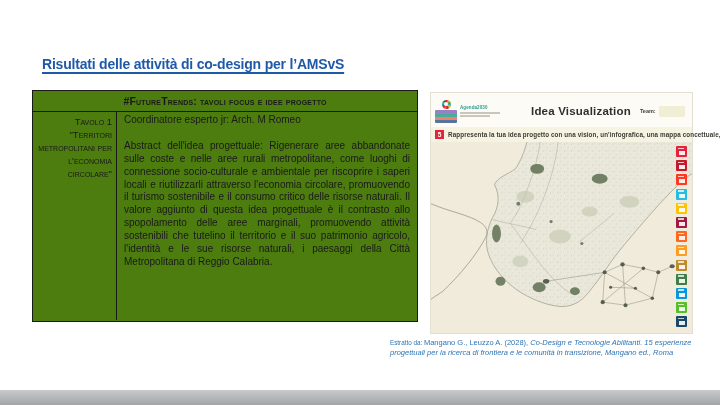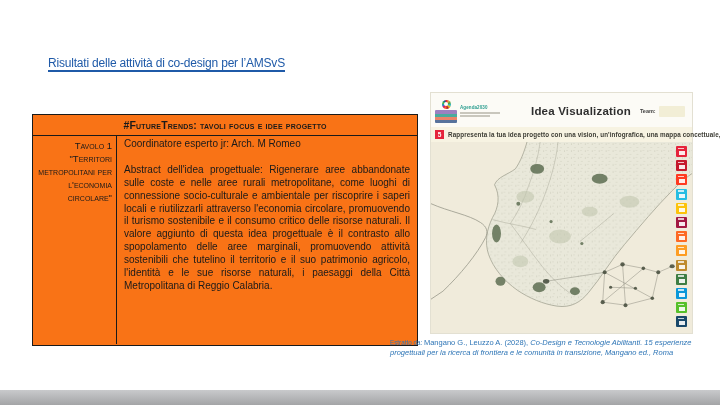--- a/index.html
+++ b/index.html
@@ -3,29 +3,29 @@
 <meta charset="utf-8">
 <style>
   html,body{margin:0;padding:0;}
   body{
     width:720px;height:405px;position:relative;overflow:hidden;
     background:#ffffff;font-family:"Liberation Sans",sans-serif;color:#1a1a1a;
   }
 
   
   .slide-title{
-    position:absolute;left:48px;top:56px;
-    font-size:12px;font-weight:normal;color:#1F5AA8;letter-spacing:-0.2px;
+    position:absolute;left:42px;top:56px;
+    font-size:14px;font-weight:bold;color:#1F5AA8;letter-spacing:-0.2px;
     text-decoration:underline;text-decoration-thickness:2px;text-underline-offset:3px;
   }
 
   
   .ft-table{
     position:absolute;left:32px;top:90px;width:386px;height:232px;
-    border:1.6px solid #1a1a1a;box-sizing:border-box;background:#f97316;margin-top:24px;
+    border:1.6px solid #1a1a1a;box-sizing:border-box;background:#4d7c0f;
   }
   .ft-thead{
     height:20px;border-bottom:1.6px solid #1a1a1a;
     display:flex;align-items:center;justify-content:center;
     font-weight:bold;font-size:10.5px;font-variant:small-caps;letter-spacing:.2px;
   }
   .ft-tbody{display:flex;height:calc(100% - 21.6px);}
   .ft-cell-left{
     width:84px;border-right:1.6px solid #1a1a1a;box-sizing:border-box;
     padding:3px 4px;font-variant:small-caps;font-size:9.5px;line-height:13px;text-align:right;

